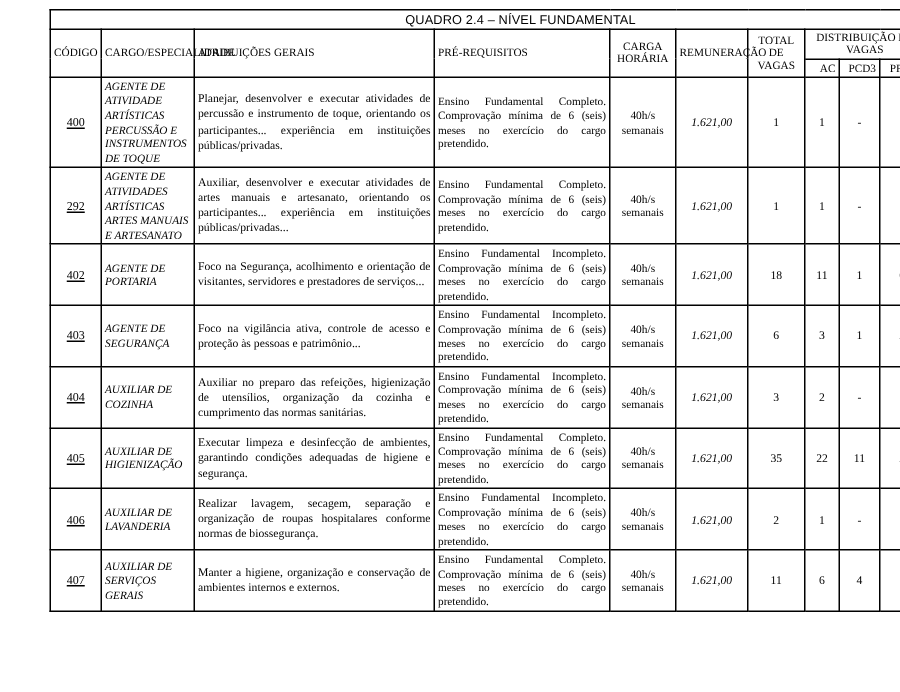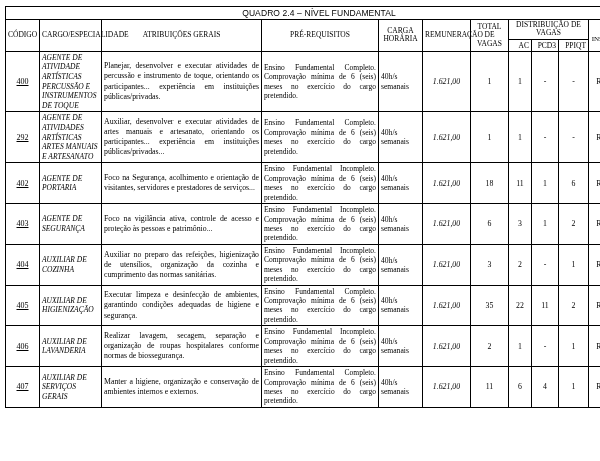--- a/index.html
+++ b/index.html
@@ -14,20 +14,21 @@
     overflow: hidden;
     font-family: "Liberation Serif", "DejaVu Serif", serif;
     color: #000000;
   }
   .sheet {
     width: 524px;
     height: 461px;
     box-sizing: border-box;
     padding: 6px 5px 4px 5px;
     background: #ffffff;
+    margin-left: 28px;
   }
   table.quadro {
     width: 590px;
     border-collapse: collapse;
     table-layout: fixed;
     background: #ffffff;
   }
   table.quadro th,
   table.quadro td {
     border: 1px solid #000000;
@@ -46,21 +47,21 @@
   }
   
   .hdr {
     text-align: center;
     font-size: 7.5px;
     font-family: "Liberation Serif", "DejaVu Serif", serif;
     line-height: 1.12;
     padding: 2px 1px;
   }
   .hdr-left {
-    text-align: center;
+    text-align: left;
     padding-left: 4px;
   }
   .hdr-sub {
     text-align: right;
     font-size: 7.5px;
     padding: 1px;
   }
   .hdr-taxa {
     font-size: 7px;
     line-height: 1.15;
@@ -89,20 +90,21 @@
   }
   .c-pre {
     text-align: justify;
     text-align-last: left;
     font-size: 7.5px;
     line-height: 1.26;
     vertical-align: top;
     padding: 3px 3px 2px 3px;
   }
   .c-carga {
+    text-align: center;
     font-size: 7.6px;
     line-height: 1.2;
   }
   .c-remun {
     text-align: center;
     font-size: 7.8px;
     font-style: italic;
   }
   .c-num {
     text-align: center;

